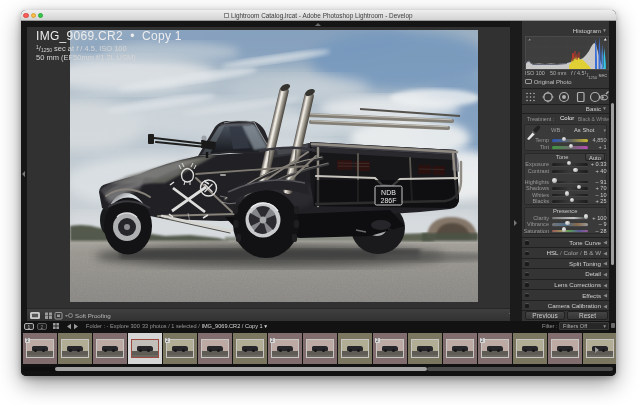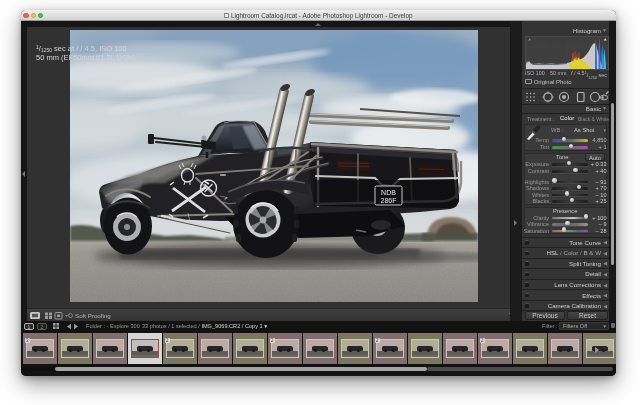--- a/index.html
+++ b/index.html
@@ -300,20 +300,21 @@
             <path d="M193,190 L181,196 A13.5,13.5 0 0 1 180,183 Z"></path>
           </g>
           <circle cx="193" cy="190" r="3.4" fill="#a6a7a9"></circle>
           <path d="M181,178 A17.5,17.5 0 0 1 208,181" stroke="#eaebec" stroke-width="1.4" fill="none"></path>
         </g>
 
         <path d="M156,164 Q196,143 236,153 L240,165 Q197,151 159,172 Z" fill="#242428"></path>
         <path d="M158,162 Q196,144 235,153" stroke="#55555b" stroke-width="1.4" fill="none"></path>
       </g>
     </svg>
+    <div id="ovl1">IMG_9069.CR2 &nbsp;•&nbsp; Copy 1</div>
     <div id="ovl2"><sup>1</sup>/<sub>1250</sub> sec at <i>f</i> / 4.5, ISO 100</div>
     <div id="ovl3">50 mm (EF50mm f/1.2L USM)</div>
   </div>
   <div id="toolbar">
     <svg class="abs" style="left:2px;top:2px;" width="40" height="9" viewBox="0 0 40 9">
       <rect x="1" y="1" width="10" height="7" rx="1.5" fill="#c8c8c8"></rect>
       <rect x="3" y="2.8" width="6" height="3.4" rx="0.5" fill="#555"></rect>
       <g fill="#9a9a9a">
         <rect x="16" y="1.5" width="3" height="3"></rect>
           <rect x="20" y="1.5" width="3" height="3"></rect>

